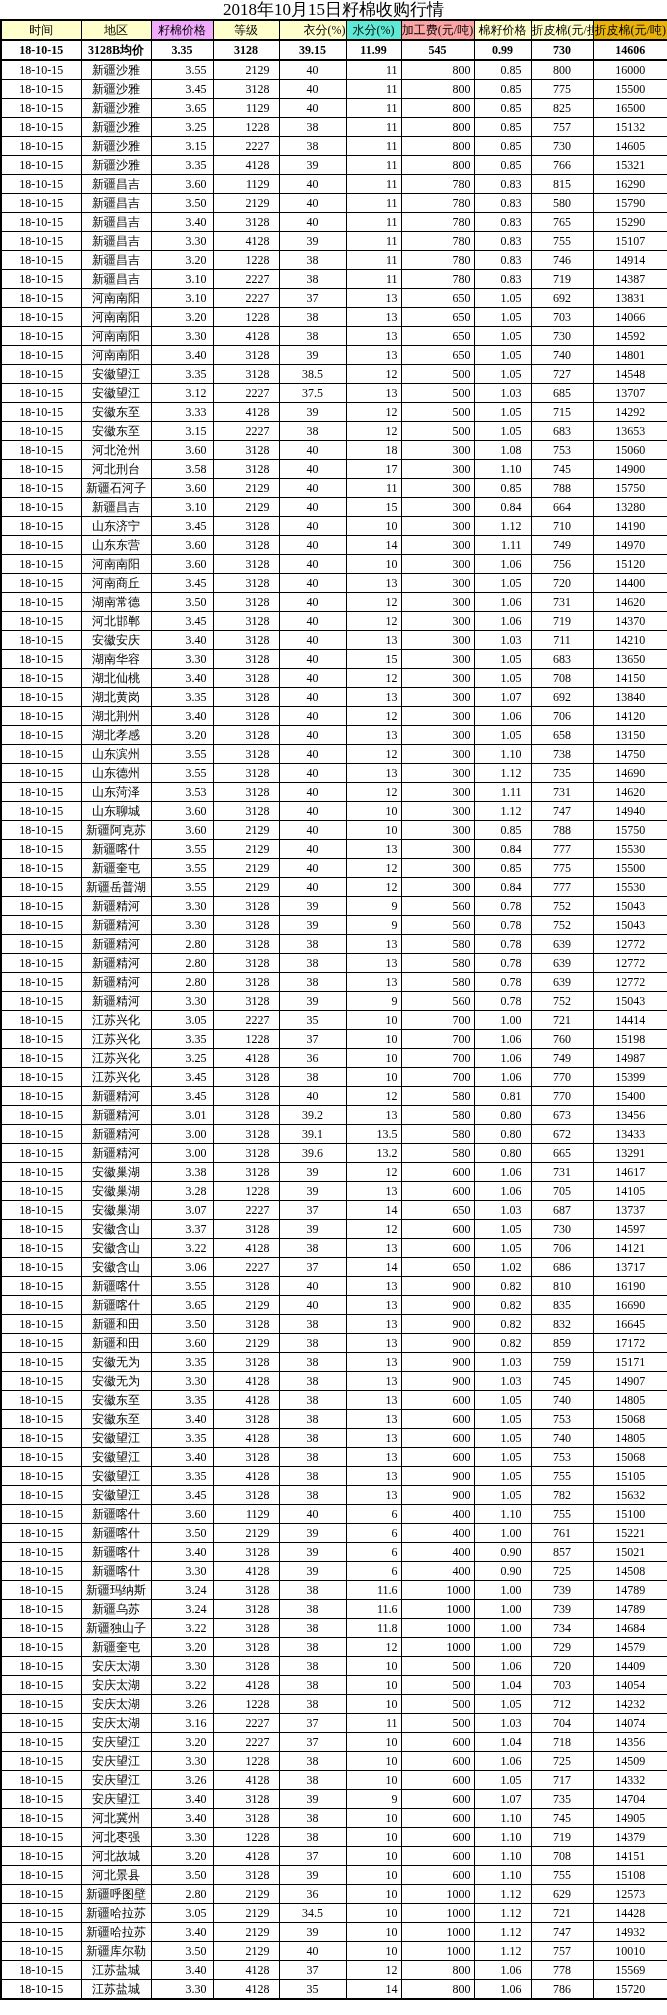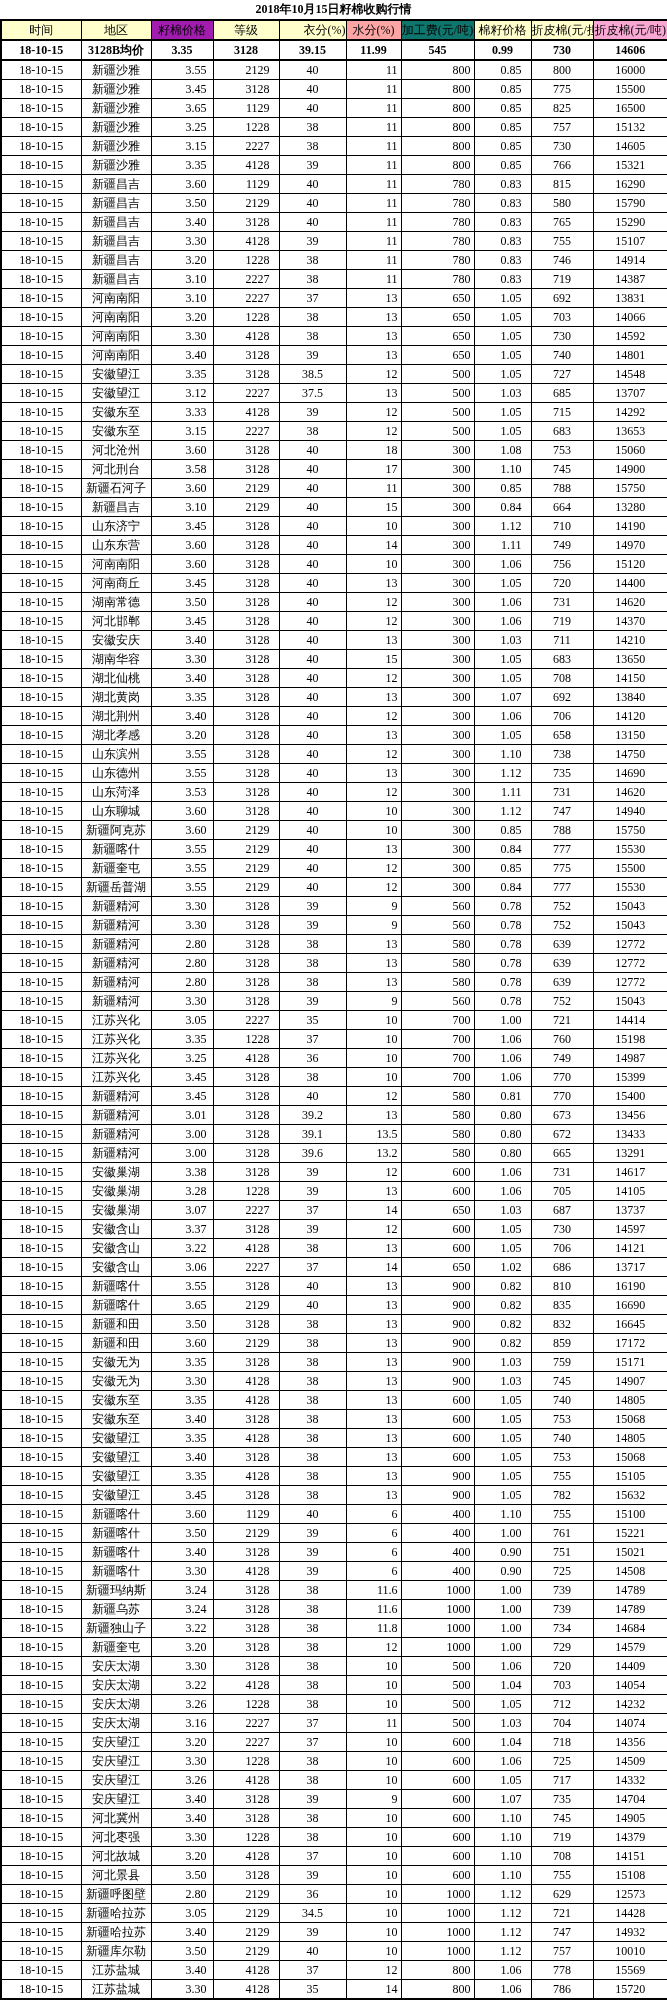--- a/index.html
+++ b/index.html
@@ -8,22 +8,22 @@
     width: 667px;
     background: #ffffff;
     color: #000000;
     font-family: "Liberation Serif", "DejaVu Serif", serif;
   }
   .page { width: 667px; }
   .title {
     height: 19px;
     line-height: 19px;
     text-align: center;
-    font-weight: bold;
-    font-size: 12px;
+    font-weight: normal;
+    font-size: 17px;
     white-space: nowrap;
     overflow: hidden;
   }
   table {
     border-collapse: collapse;
     table-layout: fixed;
     width: 667px;
     border: 2px solid #000;
   }
   th, td {
@@ -70,28 +70,28 @@
         <col style="width: 55px;">
         <col style="width: 73px;">
         <col style="width: 57px;">
         <col style="width: 62px;">
         <col style="width: 75px;">
       </colgroup>
     <thead>
       <tr id="header-row">
           <th style="background: rgb(255, 255, 204);">时间</th>
           <th style="background: rgb(255, 255, 204);">地区</th>
-          <th style="background: #a21caf;">籽棉价格</th>
+          <th style="background: #f0abfc;">籽棉价格</th>
           <th style="background: rgb(255, 255, 204);">等级</th>
           <th style="background: rgb(255, 255, 204); text-align: right;">衣分(%)</th>
-          <th style="background: #fca5a5;">水分(%)</th>
-          <th style="background: #0f766e;">加工费(元/吨)</th>
+          <th style="background: #5eead4;">水分(%)</th>
+          <th style="background: #fca5a5;">加工费(元/吨)</th>
           <th style="background: rgb(255, 255, 204); text-align: center;">棉籽价格</th>
           <th style="background: rgb(255, 255, 204);">折皮棉(元/担)</th>
-          <th style="background: #f9a8d4;">折皮棉(元/吨)</th>
+          <th style="background: #eab308;">折皮棉(元/吨)</th>
         </tr>
     </thead>
     <tbody id="tbody">
         <tr class="summary">
           <td>18-10-15</td>
           <td>3128B均价</td>
           <td>3.35</td>
           <td>3128</td>
           <td>39.15</td>
           <td>11.99</td>
@@ -1038,21 +1038,21 @@
         </tr>
         <tr>
           <td>18-10-15</td>
           <td>新疆喀什</td>
           <td>3.40</td>
           <td>3128</td>
           <td>39</td>
           <td>6</td>
           <td>400</td>
           <td>0.90</td>
-          <td>751</td>
+          <td>857</td>
           <td>15021</td>
         </tr>
         <tr>
           <td>18-10-15</td>
           <td>新疆喀什</td>
           <td>3.30</td>
           <td>4128</td>
           <td>39</td>
           <td>6</td>
           <td>400</td>

